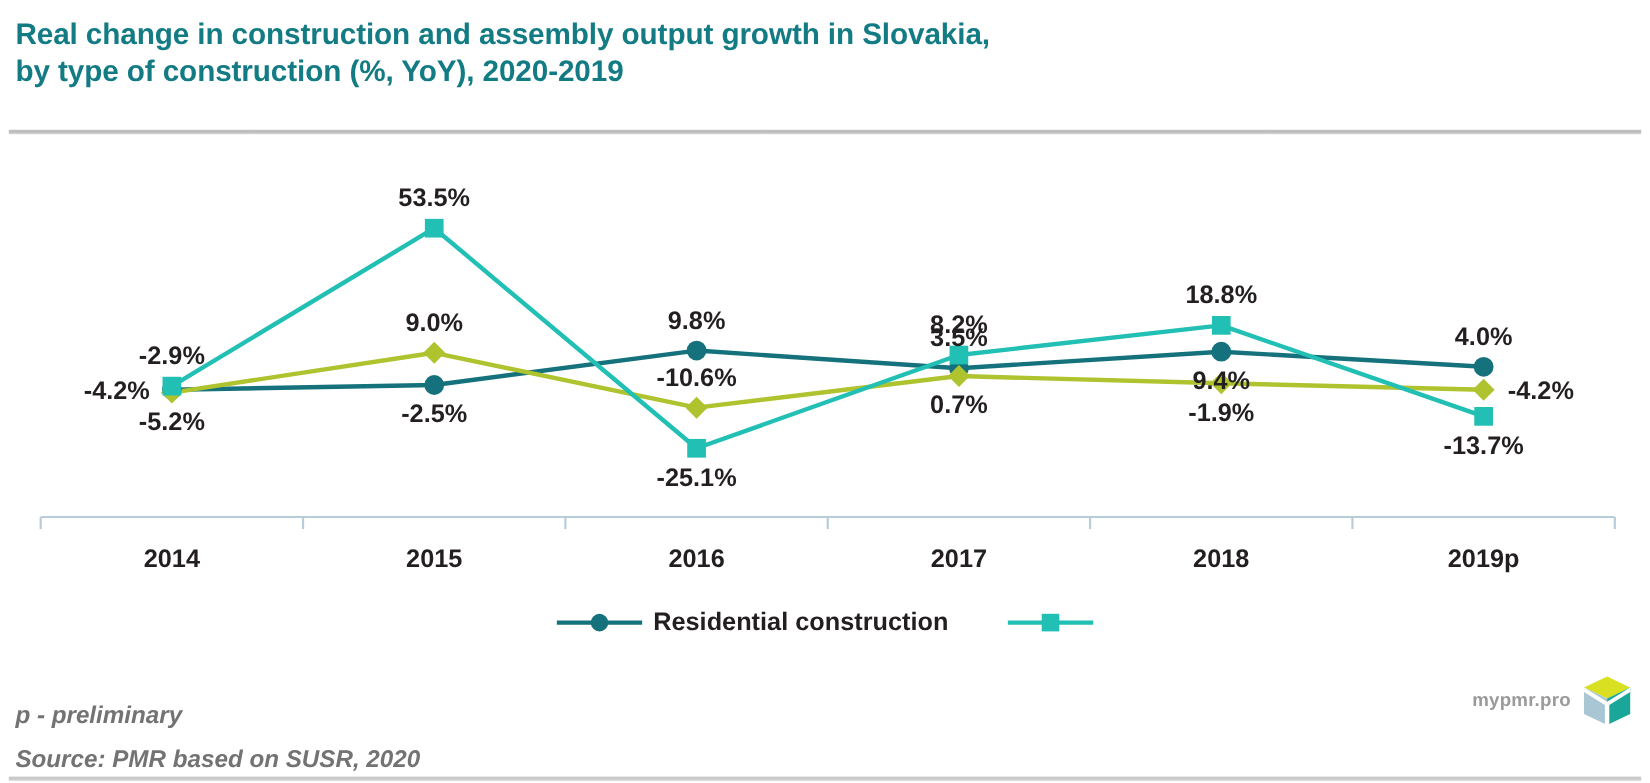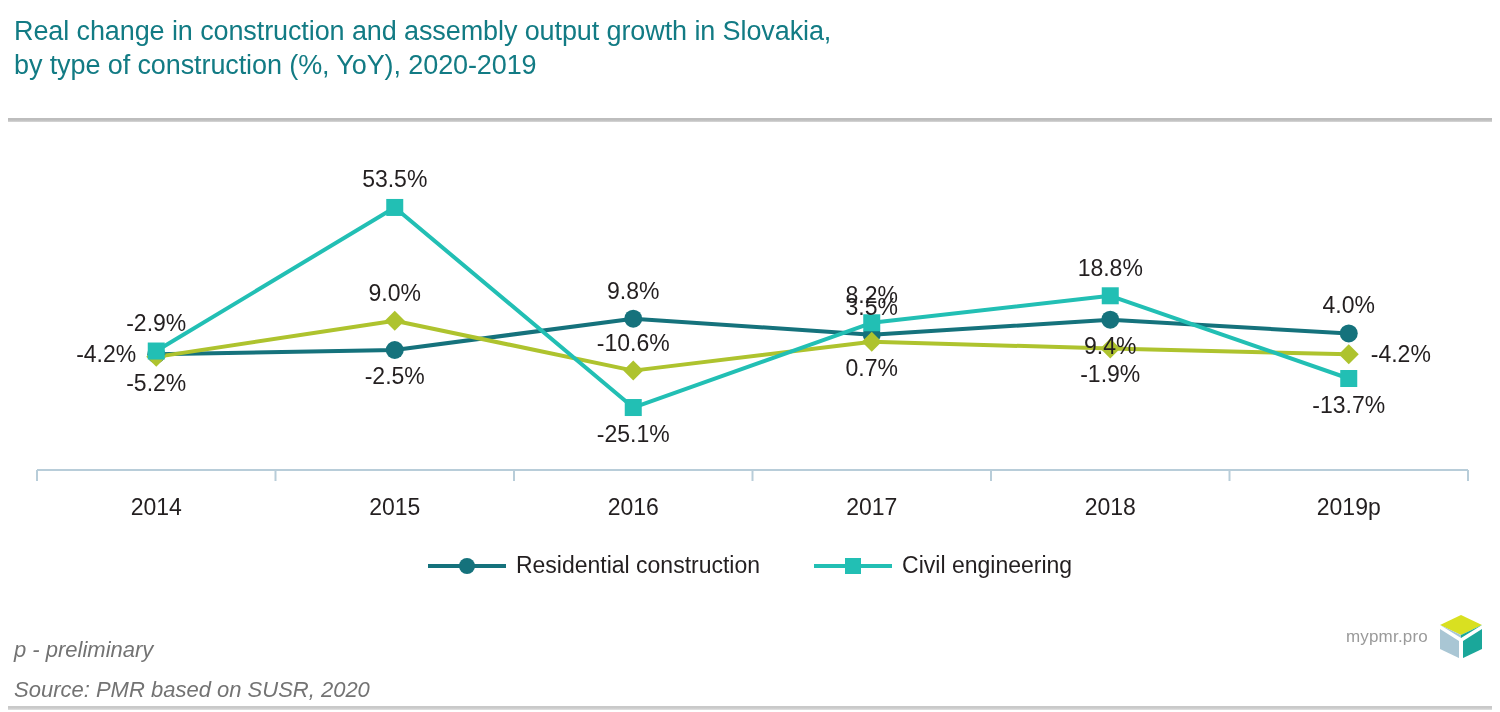--- a/index.html
+++ b/index.html
@@ -12,20 +12,21 @@
     height: 712px;
     font-family: "Liberation Sans", sans-serif;
     color: #231f20;
     overflow: hidden;
     position: relative;
   }
   .page {
     position: relative;
     width: 1500px;
     height: 712px;
+    font-weight: bold;
   }
 
   
   .title-block {
     position: absolute;
     left: 14px;
     top: 14px;
     width: 1400px;
   }
   .title-line {
@@ -202,21 +203,20 @@
         <line class="lg-line" x1="0" y1="10" x2="78" y2="10" stroke-width="4" stroke="#15727c"></line>
         <circle class="lg-mark" cx="39" cy="10" r="8" fill="#15727c"></circle>
       </svg>
       <span class="legend-label">Residential construction</span>
     </div>
     <div class="legend-item">
       <svg width="78" height="20">
         <line class="lg-line" x1="0" y1="10" x2="78" y2="10" stroke-width="4" stroke="#22bfb4"></line>
         <rect class="lg-mark" x="31" y="2" width="16" height="16" fill="#22bfb4"></rect>
       </svg>
-      <span class="legend-label">Civil engineering</span>
     </div>
   </div>
 
   <div class="foot foot-prelim">p - preliminary</div>
   <div class="foot foot-source">Source: PMR based on SUSR, 2020</div>
 
   <div class="logo">
     <span class="logo-text">mypmr.pro</span>
     <svg width="50" height="50" viewBox="0 0 50 50">
       <polygon id="cube-top" points="25,3 46,13 25,23 4,13" fill="#d9e021"></polygon>

